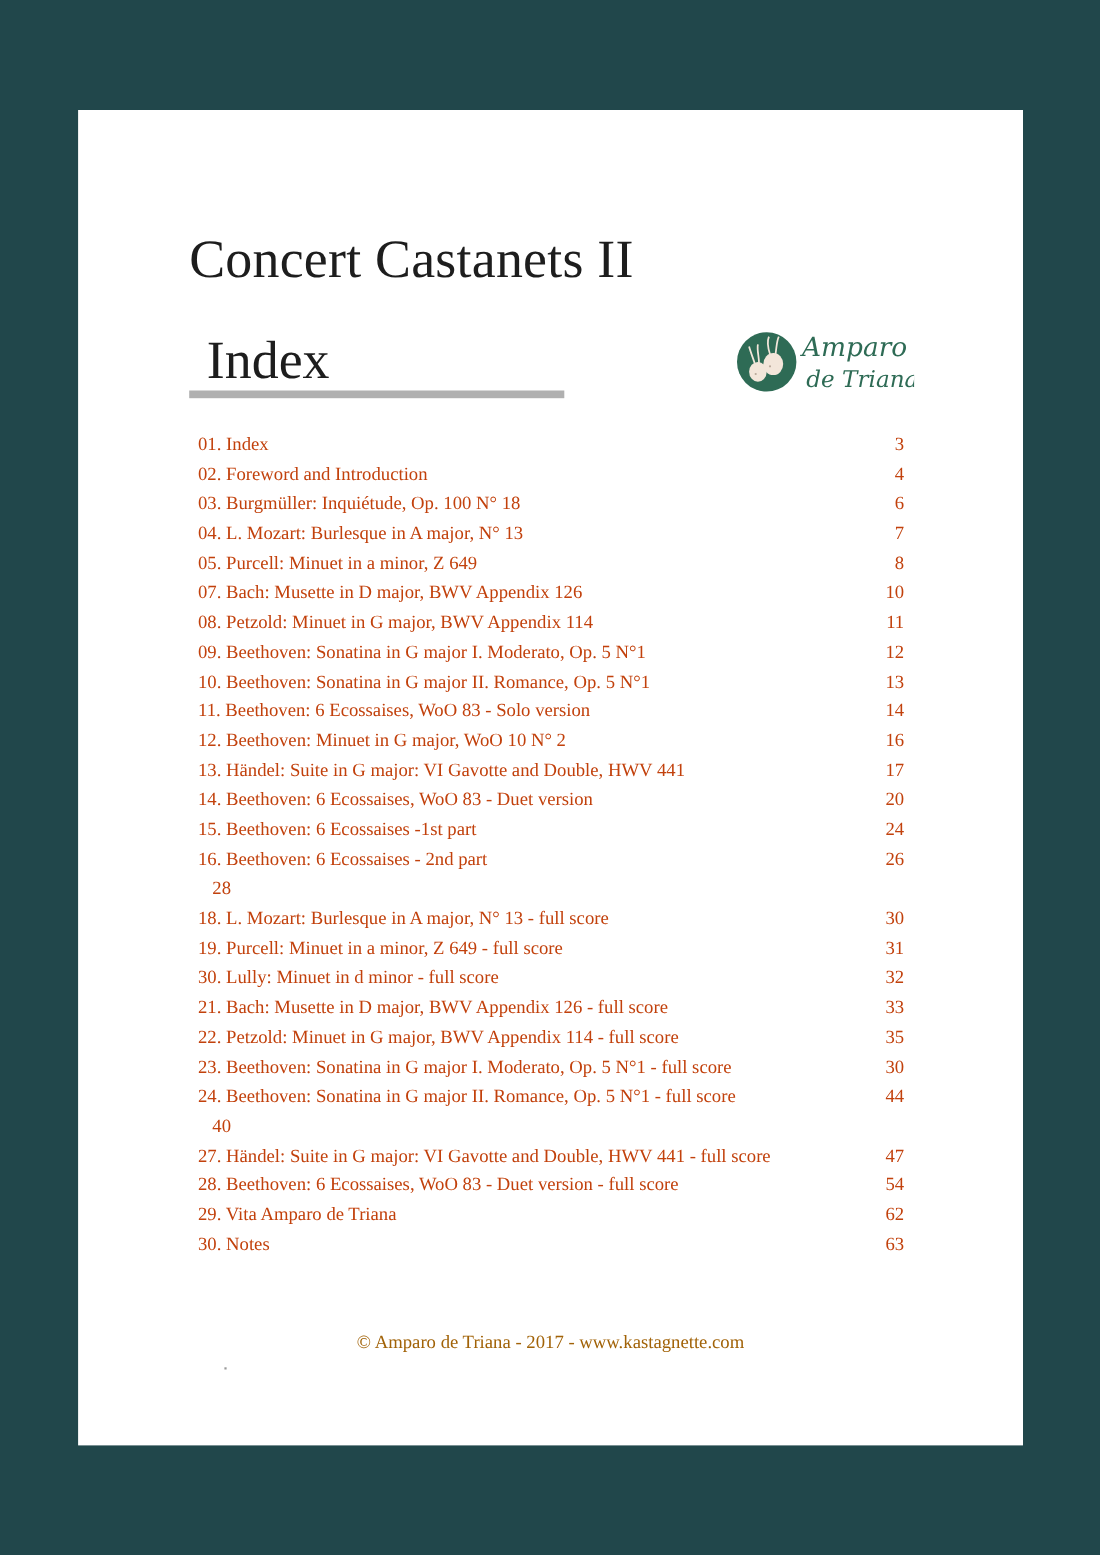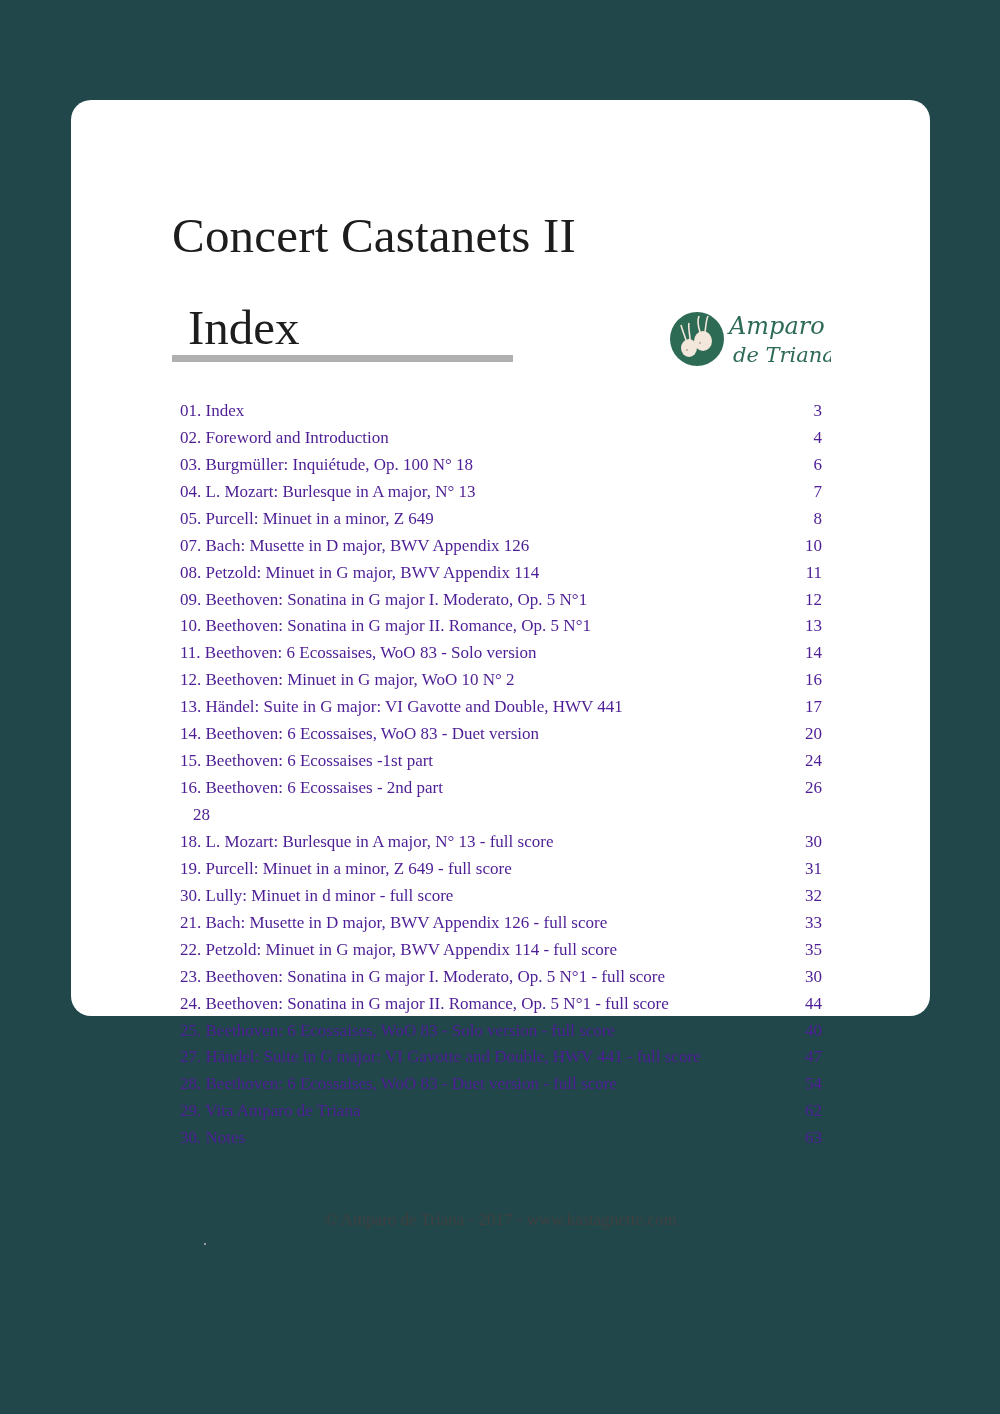--- a/index.html
+++ b/index.html
@@ -8,23 +8,22 @@
       width: 1000px;
       height: 1414px;
       background: #21474b;
       overflow: hidden;
     }
     .page {
       position: absolute;
       left: 71px;
       top: 100px;
       width: 859px;
-      height: 916px;
+      height: 1214px;
       background: #ffffff;
-      border-radius: 20px;
     }
     .title {
       position: absolute;
       left: 101px;
       top: 106px;
       margin: 0;
       font-family: "Liberation Serif", "DejaVu Serif", serif;
       font-weight: normal;
       font-size: 49px;
       line-height: 60px;
@@ -48,58 +47,58 @@
       position: absolute;
       left: 101px;
       top: 255px;
       width: 341px;
       height: 7px;
       background: #b0b0b0;
     }
     .logo {
       position: absolute;
       left: 598px;
-      top: 208px;
+      top: 198px;
       width: 162px;
       height: 62px;
       text-align: right;
     }
     .logo svg { display: block; }
     .toc {
       position: absolute;
       left: 109px;
       top: 294px;
       width: 642px;
       margin: 0;
       padding: 0;
       list-style: none;
     }
     .toc-row {
       display: flex;
       justify-content: space-between;
-      align-items: flex-end;
+      align-items: flex-start;
       height: 26.95px;
       font-family: "Liberation Serif", "DejaVu Serif", serif;
       font-size: 17px;
-      color: #4c1d95;
+      color: #c2410c;
       white-space: nowrap;
     }
     .toc-page {
       text-align: right;
       min-width: 30px;
     }
     .footer {
       position: absolute;
       left: 0;
       width: 859px;
       top: 1110px;
       text-align: center;
       font-family: "Liberation Serif", "DejaVu Serif", serif;
       font-size: 17px;
-      color: #404040;
+      color: #a16207;
       white-space: nowrap;
     }
     .speck {
       position: absolute;
       left: 133px;
       top: 1143px;
       width: 2px;
       height: 2px;
       background: #9a9a9a;
     }
@@ -218,21 +217,20 @@
       </li>
       <li class="toc-row">
         <span class="toc-label">23. Beethoven: Sonatina in G major I. Moderato, Op. 5 N°1 - full score</span>
         <span class="toc-page">30</span>
       </li>
       <li class="toc-row">
         <span class="toc-label">24. Beethoven: Sonatina in G major II. Romance, Op. 5 N°1 - full score</span>
         <span class="toc-page">44</span>
       </li>
       <li class="toc-row">
-        <span class="toc-label">25. Beethoven: 6 Ecossaises, WoO 83 - Solo version - full score</span>
         <span class="toc-page">40</span>
       </li>
       <li class="toc-row">
         <span class="toc-label">27. Händel: Suite in G major: VI Gavotte and Double, HWV 441 - full score</span>
         <span class="toc-page">47</span>
       </li>
       <li class="toc-row">
         <span class="toc-label">28. Beethoven: 6 Ecossaises, WoO 83 - Duet version - full score</span>
         <span class="toc-page">54</span>
       </li>

